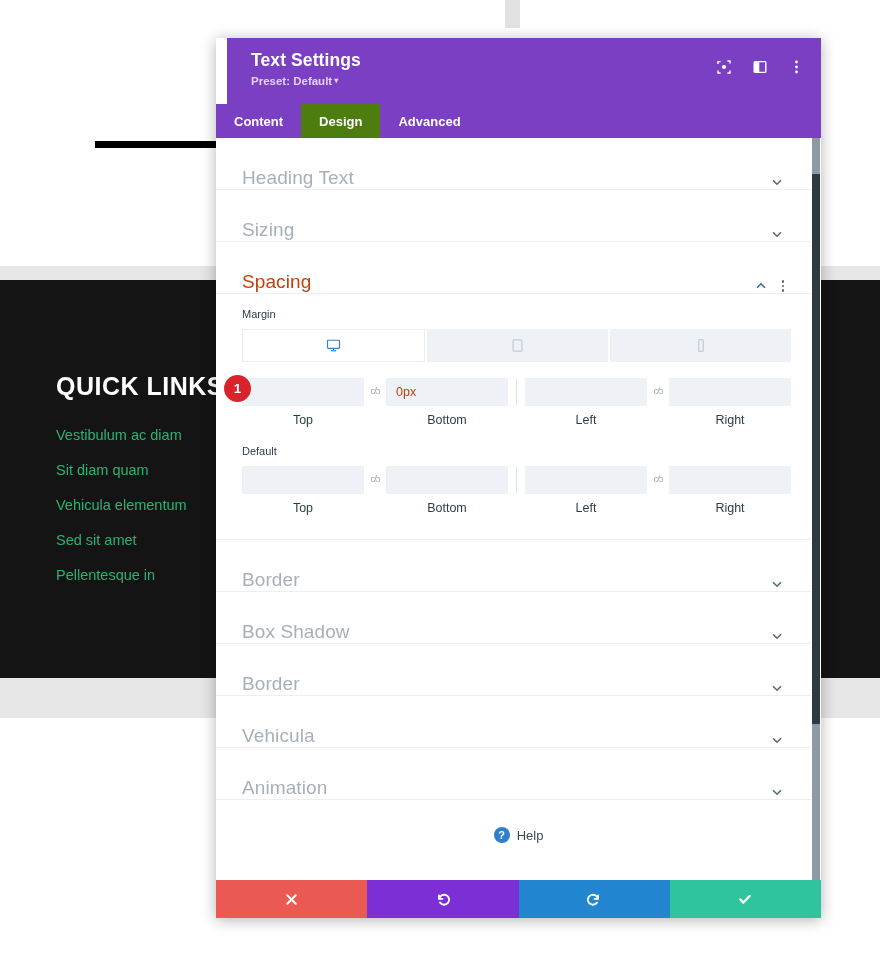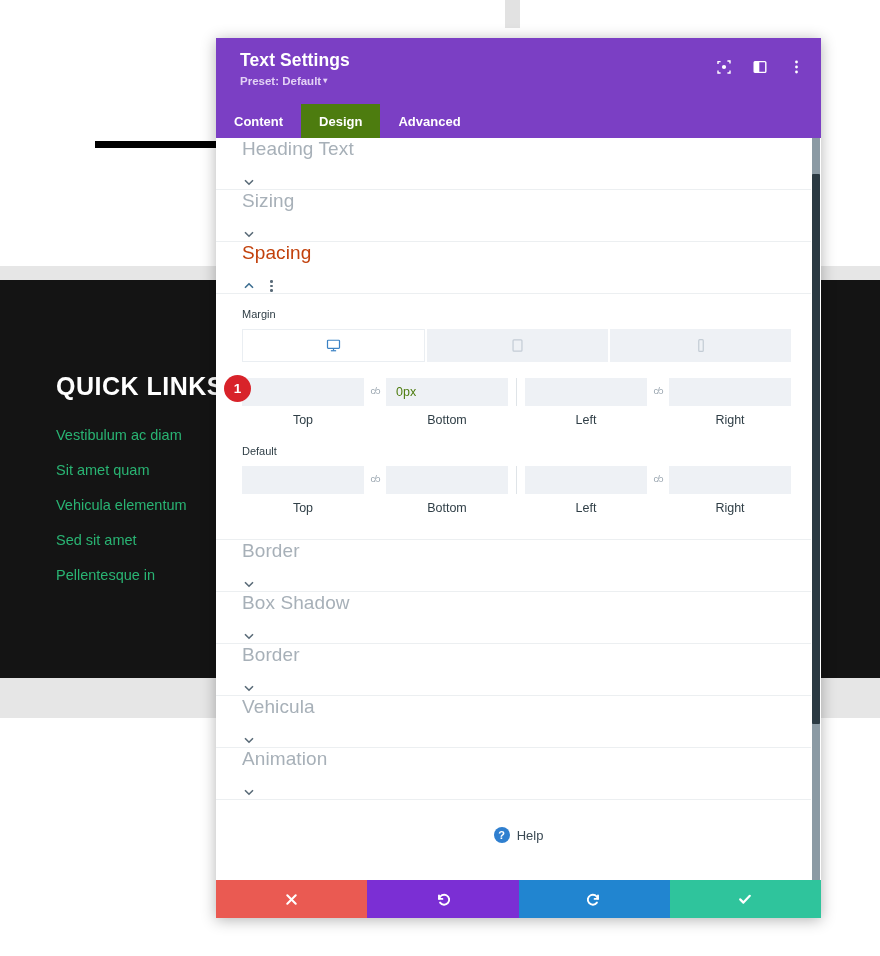--- a/index.html
+++ b/index.html
@@ -68,20 +68,21 @@
     display: flex; flex-direction: column;
     overflow: hidden;
   }
 
   .modal-header {
     background: #7b3fc4;
     height: 66px;
     padding: 12px 14px 0 24px;
     position: relative;
     flex: none;
+    margin-left: 11px;
   }
   .modal-title {
     color: #ffffff;
     font-size: 17.5px;
     font-weight: 700;
     letter-spacing: 0.1px;
     line-height: 1.25;
   }
   .modal-preset {
     color: #e3d2f5;
@@ -130,25 +131,24 @@
     position: absolute; right: 1px; top: 36px; width: 8px; height: 550px;
     background: #2b3a43; border-radius: 1px;
   }
   .scrollbar-rail {
     position: absolute; right: 1px; top: 0; width: 8px; height: 100%;
     background: #8b9aa4;
   }
 
   .acc-row {
     height: 52px;
-    display: flex; align-items: flex-start; justify-content: space-between;
-    padding: 0 24px 0 26px;
+    display: flex; align-items: flex-end; justify-content: space-between;
+    padding: 0 37px 0 26px;
     border-bottom: 1px solid #eceff1;
     cursor: pointer;
-    flex-direction: column;
   }
   .acc-label {
     font-size: 19px;
     color: #a7b0b8;
     font-weight: 400;
     letter-spacing: 0.1px;
   }
   .acc-row.open .acc-label { color: #c2410c; }
   .acc-right { display: flex; align-items: center; gap: 14px; }
   .chev { width: 14px; height: 14px; }
@@ -185,21 +185,21 @@
   .spacing-half { display: flex; align-items: center; flex: 1; }
   .divider-v { width: 1px; background: #dfe4e8; height: 28px; margin: 0 8px; align-self: flex-start; }
 
   .sp-field { flex: 1; }
   .sp-input {
     height: 28px;
     background: #eef1f5;
     border: none;
     width: 100%;
     font-size: 12.5px;
-    color: #4d7c0f;
+    color: #c2410c;
     padding: 8px 10px;
     font-family: "Liberation Sans", sans-serif;
     outline: none;
   }
   .sp-cap {
     text-align: center;
     font-size: 12.5px;
     color: #2f3e46;
     margin-top: 7px;
   }
@@ -268,21 +268,21 @@
     <div class="bg-white-bottom"></div>
 
     <div class="top-tab-marker"></div>
 
     <div class="hero-heading">CALL US NOW</div>
     <div class="hero-underline"></div>
 
     <div class="quick-links">
       <div class="quick-links-title">QUICK LINKS</div>
       <a class="quick-link">Vestibulum ac diam</a>
-      <a class="quick-link">Sit amet quam</a>
+      <a class="quick-link">Sit diam quam</a>
       <a class="quick-link">Vehicula elementum</a>
       <a class="quick-link">Sed sit amet</a>
       <a class="quick-link">Pellentesque in</a>
     </div>
   </div>
 
   <div class="modal">
 
     <div class="modal-header">
       <div class="modal-title">Text Settings</div>

